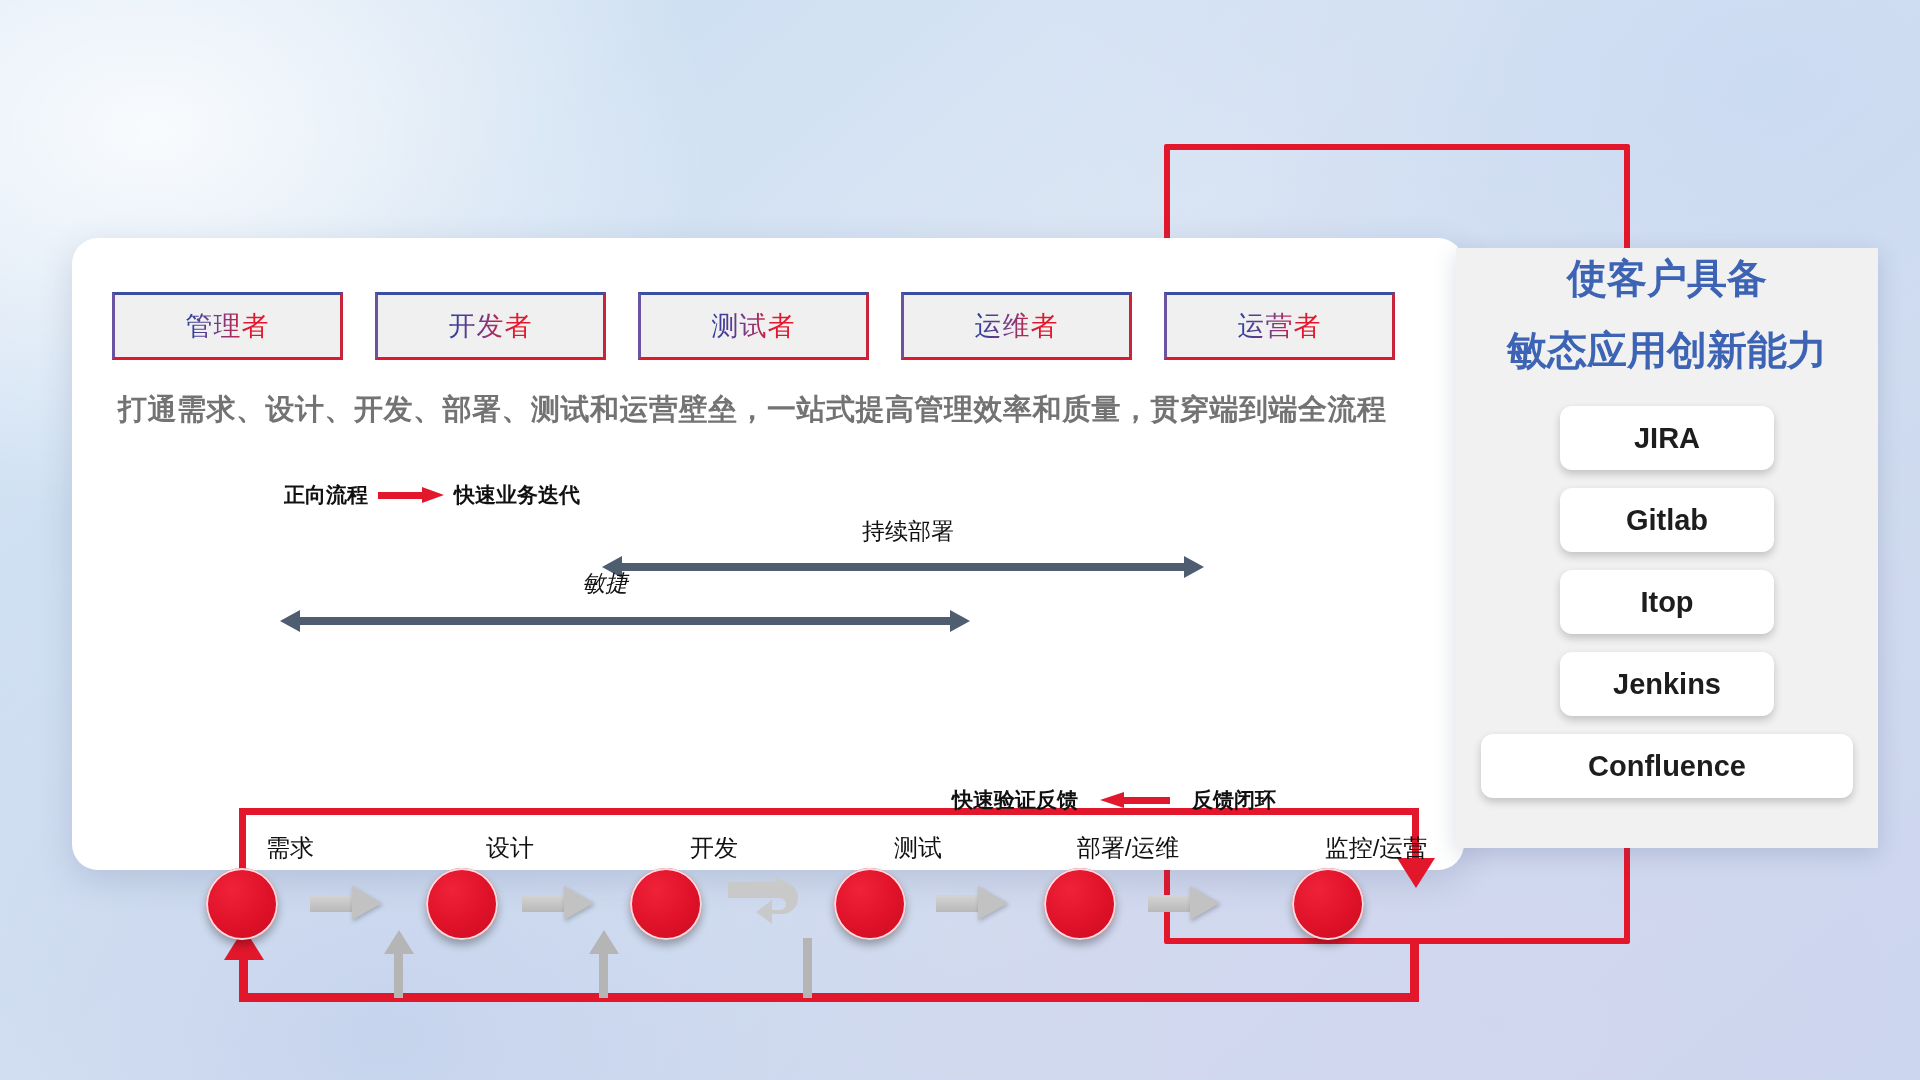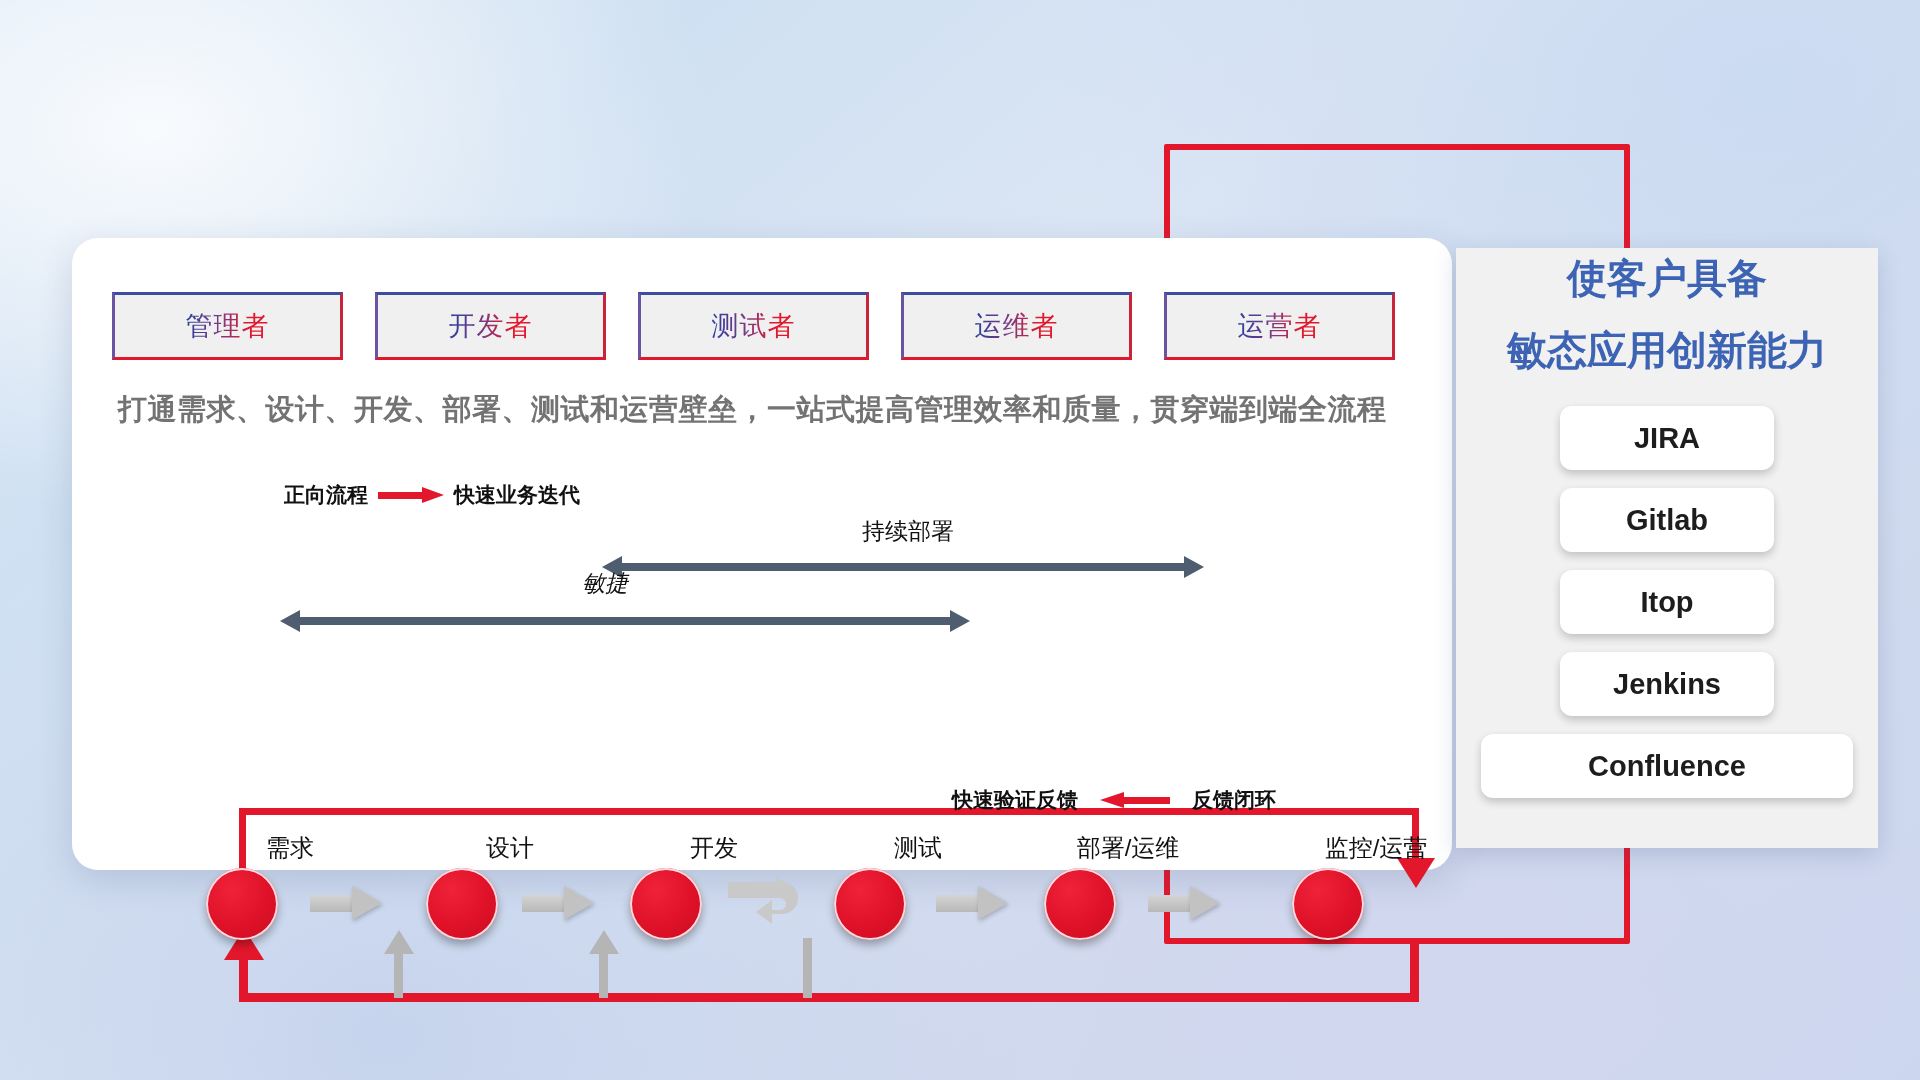--- a/index.html
+++ b/index.html
@@ -20,20 +20,21 @@
     position:absolute;left:1164px;top:144px;width:466px;height:800px;
     border:6px solid #e3172c;border-radius:2px;box-sizing:border-box;
     background:transparent;
   }
 
   
   .card{
     position:absolute;left:72px;top:238px;width:1380px;height:632px;
     background:#ffffff;border-radius:26px;
     box-shadow:0 10px 34px rgba(60,80,120,.18);
+    padding-left:12px;
   }
 
   
   .roles{position:absolute;left:40px;top:54px;display:flex;gap:32px;}
   .role-box{
     width:231px;height:68px;background:#f0f0f0;
     border-top:3px solid #3b4ea0;border-left:3px solid #6a53a0;
     border-right:3px solid #c8253b;border-bottom:3px solid #e3172c;
     box-sizing:border-box;display:flex;align-items:center;justify-content:center;
   }

